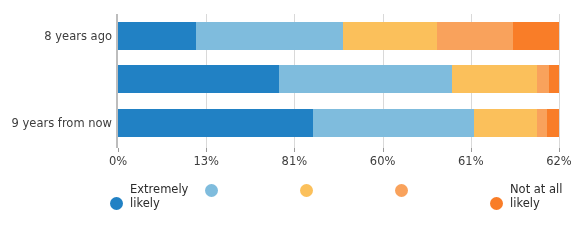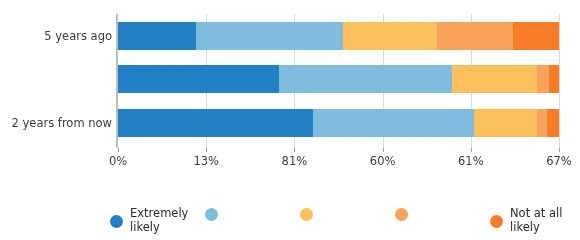--- a/index.html
+++ b/index.html
@@ -112,22 +112,21 @@
     position: absolute;
     left: 110px;
     top: 183px;
     width: 460px;
     height: 40px;
   }
   .legend-item {
     position: absolute;
     top: 0;
     display: flex;
-    align-items: center;
-    margin-top: 24px;
+    align-items: flex-end;
   }
   .legend-dot {
     width: 13px;
     height: 13px;
     border-radius: 50%;
     flex: 0 0 auto;
     margin-top: 1px;
   }
   .legend-text {
     font-size: 11.5px;
@@ -136,22 +135,22 @@
     margin-left: 7px;
     white-space: pre-line;
   }
 </style>
 </head>
 <body>
 
 <div id="chart-root">
 
   <div class="cat-labels">
-    <div class="cat-label r0">5 years ago</div>
-    <div class="cat-label r2">2 years from now</div>
+    <div class="cat-label r0">8 years ago</div>
+    <div class="cat-label r2">9 years from now</div>
   </div>
 
   <div class="plot-area">
     <div id="gridlines">
         <div class="gridline axis-zero"></div>
         <div class="gridline" style="left: 20%;"></div>
         <div class="gridline" style="left: 40%;"></div>
         <div class="gridline" style="left: 60%;"></div>
         <div class="gridline" style="left: 80%;"></div>
         <div class="gridline" style="left: 100%;"></div>
@@ -184,21 +183,21 @@
       <div class="tick-label" style="left: 0%;">0%</div>
       <div class="tick-mark" style="left: 20%;"></div>
       <div class="tick-label" style="left: 20%;">13%</div>
       <div class="tick-mark" style="left: 40%;"></div>
       <div class="tick-label" style="left: 40%;">81%</div>
       <div class="tick-mark" style="left: 60%;"></div>
       <div class="tick-label" style="left: 60%; text-align: right;">60%</div>
       <div class="tick-mark" style="left: 80%;"></div>
       <div class="tick-label" style="left: 80%;">61%</div>
       <div class="tick-mark" style="left: 100%;"></div>
-      <div class="tick-label" style="left: 100%;">67%</div>
+      <div class="tick-label" style="left: 100%;">62%</div>
     </div>
 
   <div class="legend" id="legend">
       <div class="legend-item" style="left: 0px;">
         <span class="legend-dot" style="background: rgb(33, 129, 196);"></span>
         <span class="legend-text">Extremely
 likely</span>
       </div>
       <div class="legend-item" style="left: 95px;">
         <span class="legend-dot" style="background: rgb(127, 188, 221);"></span>

